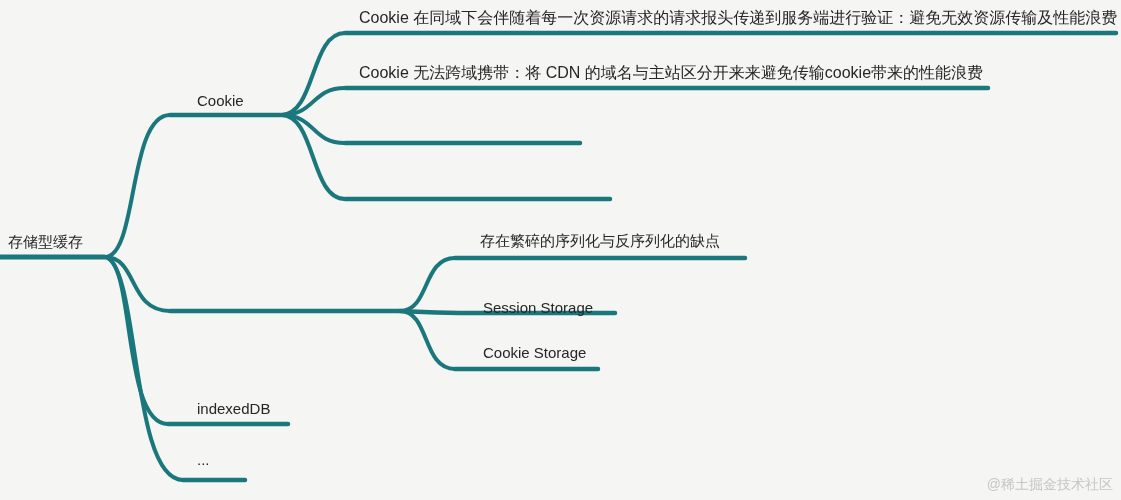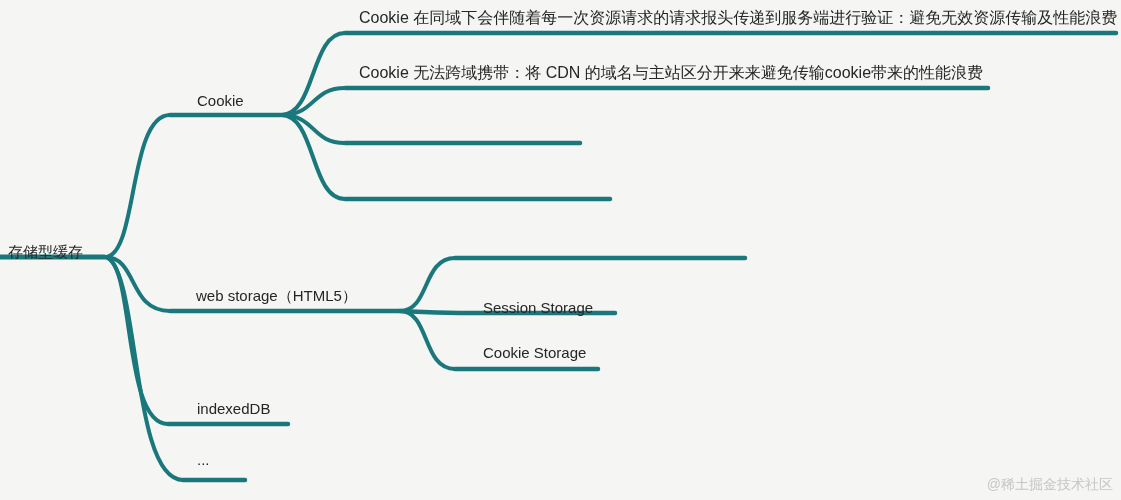--- a/index.html
+++ b/index.html
@@ -63,27 +63,27 @@
     <path d="M400,311 C430,311 422,369 455,369"></path>
     <path class="u" d="M455,369 H598"></path>
 
     <path d="M105,257 C135,260 122,424 168,424"></path>
     <path class="u" d="M168,424 H288"></path>
 
     <path d="M105,257 C140,264 130,480 183,480"></path>
     <path class="u" d="M183,480 H245"></path>
   </svg>
 
-  <div class="label lv1" style="left:8px;top:242px">存储型缓存</div>
+  <div class="label lv1" style="left:8px;top:232px">存储型缓存</div>
 
   <div class="label lv1" style="left:197px;top:91px">Cookie</div>
   <div class="label" style="left:359px;top:8px">Cookie 在同域下会伴随着每一次资源请求的请求报头传递到服务端进行验证：避免无效资源传输及性能浪费</div>
   <div class="label" style="left:359px;top:63px">Cookie 无法跨域携带：将 CDN 的域名与主站区分开来来避免传输cookie带来的性能浪费</div>
 
-  <div class="label lv1" style="left:196px;top:286px">web storage（HTML5）</div>
+  <div class="label lv1" style="left:480px;top:231px">存在繁碎的序列化与反序列化的缺点</div>
   <div class="label lv1" style="left:483px;top:298px">Session Storage</div>
   <div class="label lv1" style="left:483px;top:343px">Cookie Storage</div>
 
   <div class="label lv1" style="left:197px;top:399px">indexedDB</div>
   <div class="label lv1" style="left:197px;top:450px">...</div>
 
   <div class="watermark">@稀土掘金技术社区</div>
 </div>
 
 </body></html>

